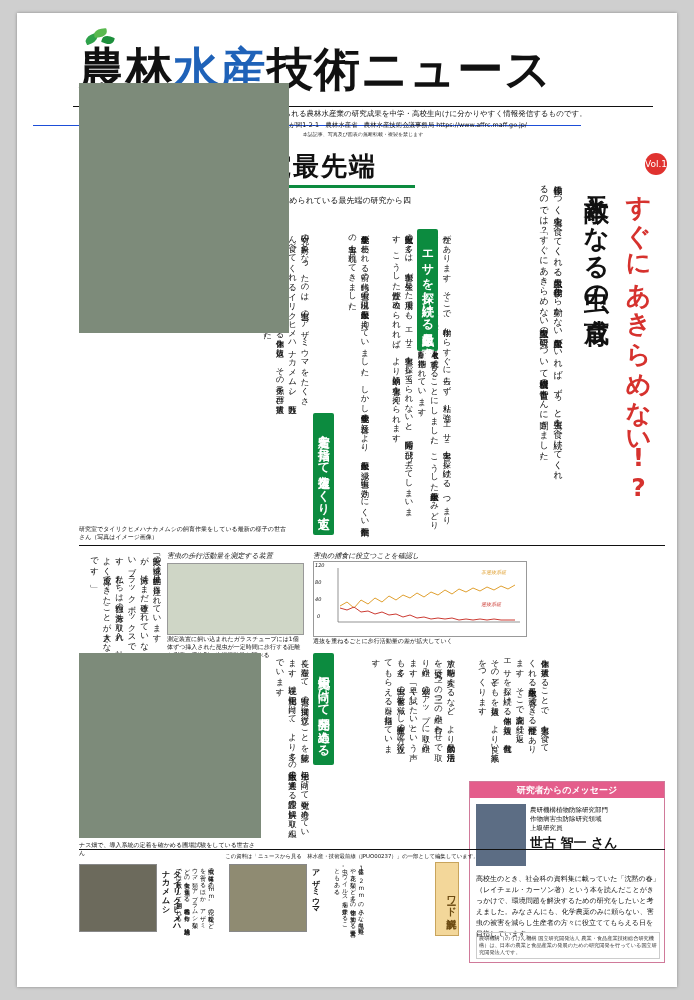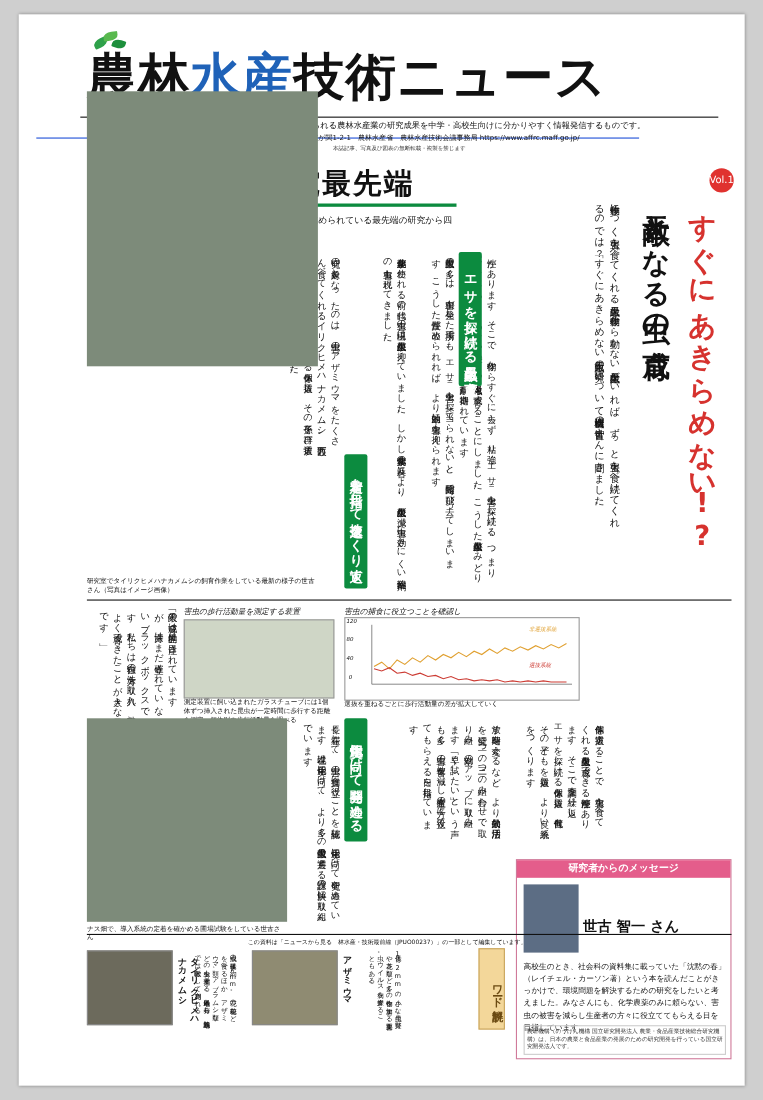--- a/index.html
+++ b/index.html
@@ -242,20 +242,23 @@
 
   <div class="v colblk" style="left:450px;top:640px;height:96px;width:84px;">個体を選抜することで、害虫を食べてくれる天敵昆虫を育成できる可能性があります。そこで調査を繰り返し、エサを探し続ける個体を選抜し、何世代もその子どもを選抜し、より良い系統をつくります。</div>
   <div class="v colblk" style="left:320px;top:640px;height:96px;width:120px;">放す時期を変えるなど、より効果的な活用法を研究。二つの三つの組み合わせで取り組み、効率のアップに取り組みます。「早く試したい」という声も多く、害虫の被害を減らし生産者の方々に役立ててもらえる日を目指しています。</div>
 
   <div class="photo photo-bottom"></div>
   <div class="cap" style="left:62px;top:828px;width:182px;">ナス畑で、導入系統の定着を確かめる圃場試験をしている世古さん</div>
 
   <div class="msgbox">
     <div class="msgbar">研究者からのメッセージ</div>
     <div class="msg-photo"></div>
+    <div class="msg-meta" style="white-space:pre-line;">農研機構植物防除研究部門
+作物病害虫防除研究領域
+上級研究員</div>
     <div class="msg-meta" style="top:56px;font-size:13px;font-weight:bold;">世古 智一 さん</div>
     <div class="msg-body">高校生のとき、社会科の資料集に載っていた「沈黙の春」（レイチェル・カーソン著）という本を読んだことがきっかけで、環境問題を解決するための研究をしたいと考えました。みなさんにも、化学農薬のみに頼らない、害虫の被害を減らし生産者の方々に役立ててもらえる日を目指しています。</div>
     <div class="msg-note">農研機構（のうけん機構 国立研究開発法人 農業・食品産業技術総合研究機構）は、日本の農業と食品産業の発展のための研究開発を行っている国立研究開発法人です。</div>
   </div>
 
   <div class="word-band">
     <div class="word-tag v">ワード解説</div>
     <div class="bugbox" style="left:0px;top:6px;width:76px;height:66px;"></div>
     <div class="v" style="position:absolute;left:80px;top:6px;height:66px;font-size:8px;font-weight:bold;">タイリクヒメハナカメムシ</div>
     <div class="v" style="position:absolute;left:96px;top:6px;height:66px;width:40px;font-size:6px;line-height:8px;">成虫の体長は約2mm。花の花粉などを食べるほか、アザミウマ類、アブラムシ類などの害虫を捕食する。日本各地に分布し、施設栽培では天敵として利用される。</div>

